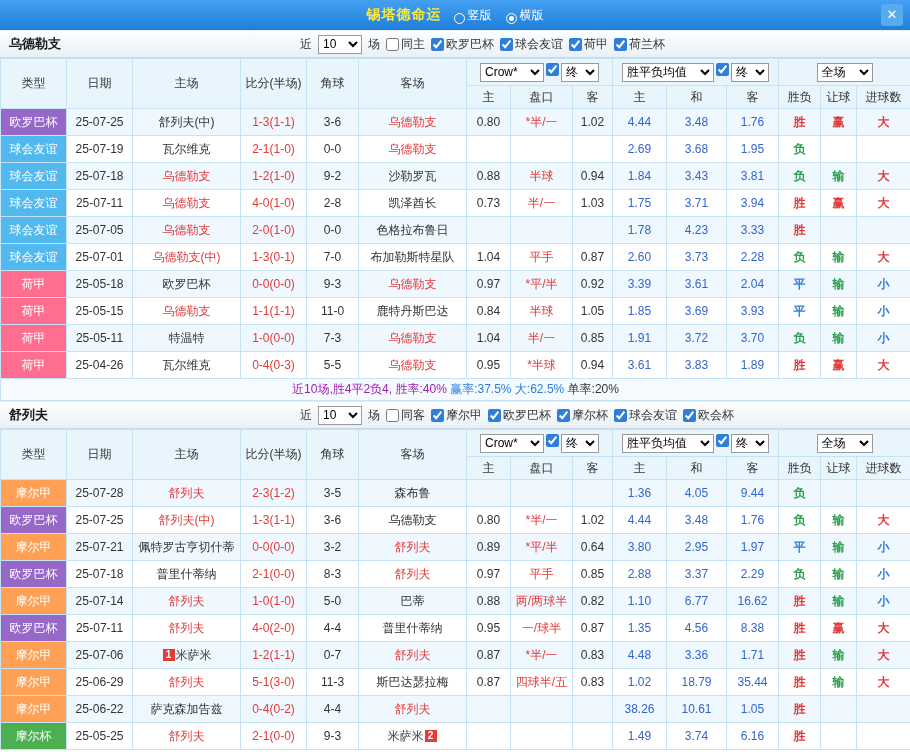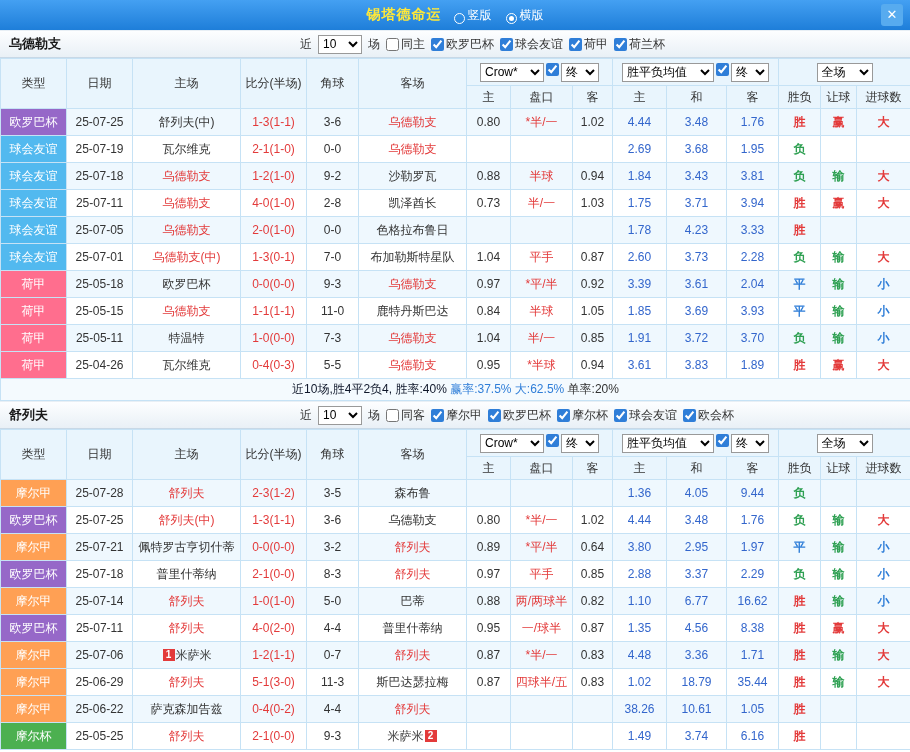--- a/index.html
+++ b/index.html
@@ -313,21 +313,21 @@
           <td class="hcap" data-name="handicap-line">*半球</td>
           <td class="crow" data-name="crow-away-odds">0.94</td>
           <td class="avg" data-name="avg-home-odds">3.61</td>
           <td class="avg" data-name="avg-draw-odds">3.83</td>
           <td class="avg" data-name="avg-away-odds">1.89</td>
           <td class="res" data-name="result-cell" style="color: rgb(227, 58, 58);">胜</td>
           <td class="res" data-name="handicap-result-cell" style="color: rgb(227, 58, 58);">赢</td>
           <td class="res" data-name="goals-result-cell" style="color: rgb(227, 58, 58);">大</td>
         </tr>
         <tr class="summary" data-name="summary-row">
-          <td data-name="summary-cell" colspan="15"><span data-name="summary-segment" style="color: #0f172a;">近10场,胜4平2负4, 胜率:40% </span><span data-name="summary-segment" style="color: rgb(47, 126, 216);">赢率:37.5% </span><span data-name="summary-segment" style="color: rgb(47, 126, 216);">大:62.5% </span><span data-name="summary-segment" style="color: rgb(51, 51, 51);">单率:20%</span></td>
+          <td data-name="summary-cell" colspan="15"><span data-name="summary-segment" style="color: #a21caf;">近10场,胜4平2负4, 胜率:40% </span><span data-name="summary-segment" style="color: rgb(47, 126, 216);">赢率:37.5% </span><span data-name="summary-segment" style="color: rgb(47, 126, 216);">大:62.5% </span><span data-name="summary-segment" style="color: rgb(51, 51, 51);">单率:20%</span></td>
         </tr>
       </tbody>
     </table>
     <div class="section-title" data-name="section-header">
       <div class="team-name" data-name="team-name">舒列夫</div>
       <div class="filters" data-name="filter-bar">
         <span data-name="near-label">近</span>
         <select data-name="recent-count-select" style="width: 44px;"><option>10</option></select>
         <span data-name="games-label">场</span>
         <label class="cb" data-name="filter-checkbox">

